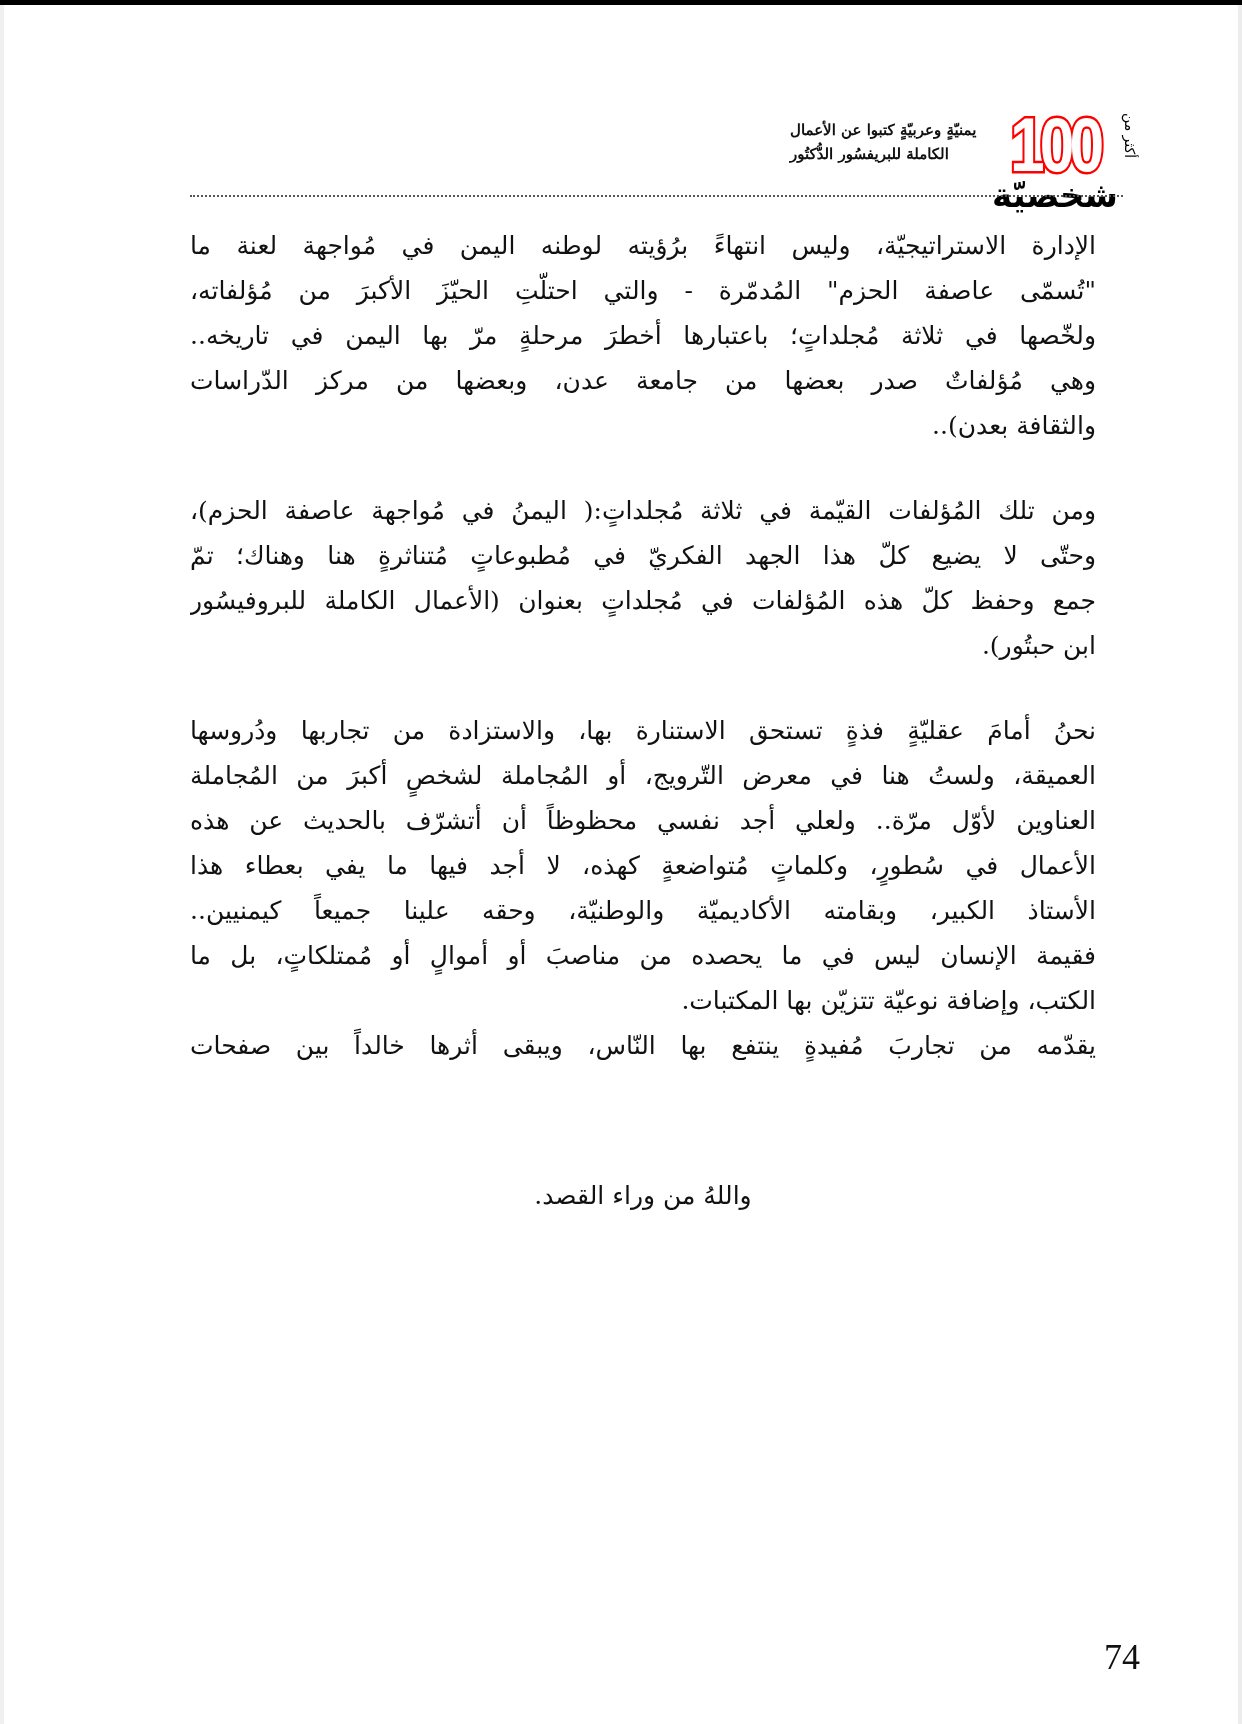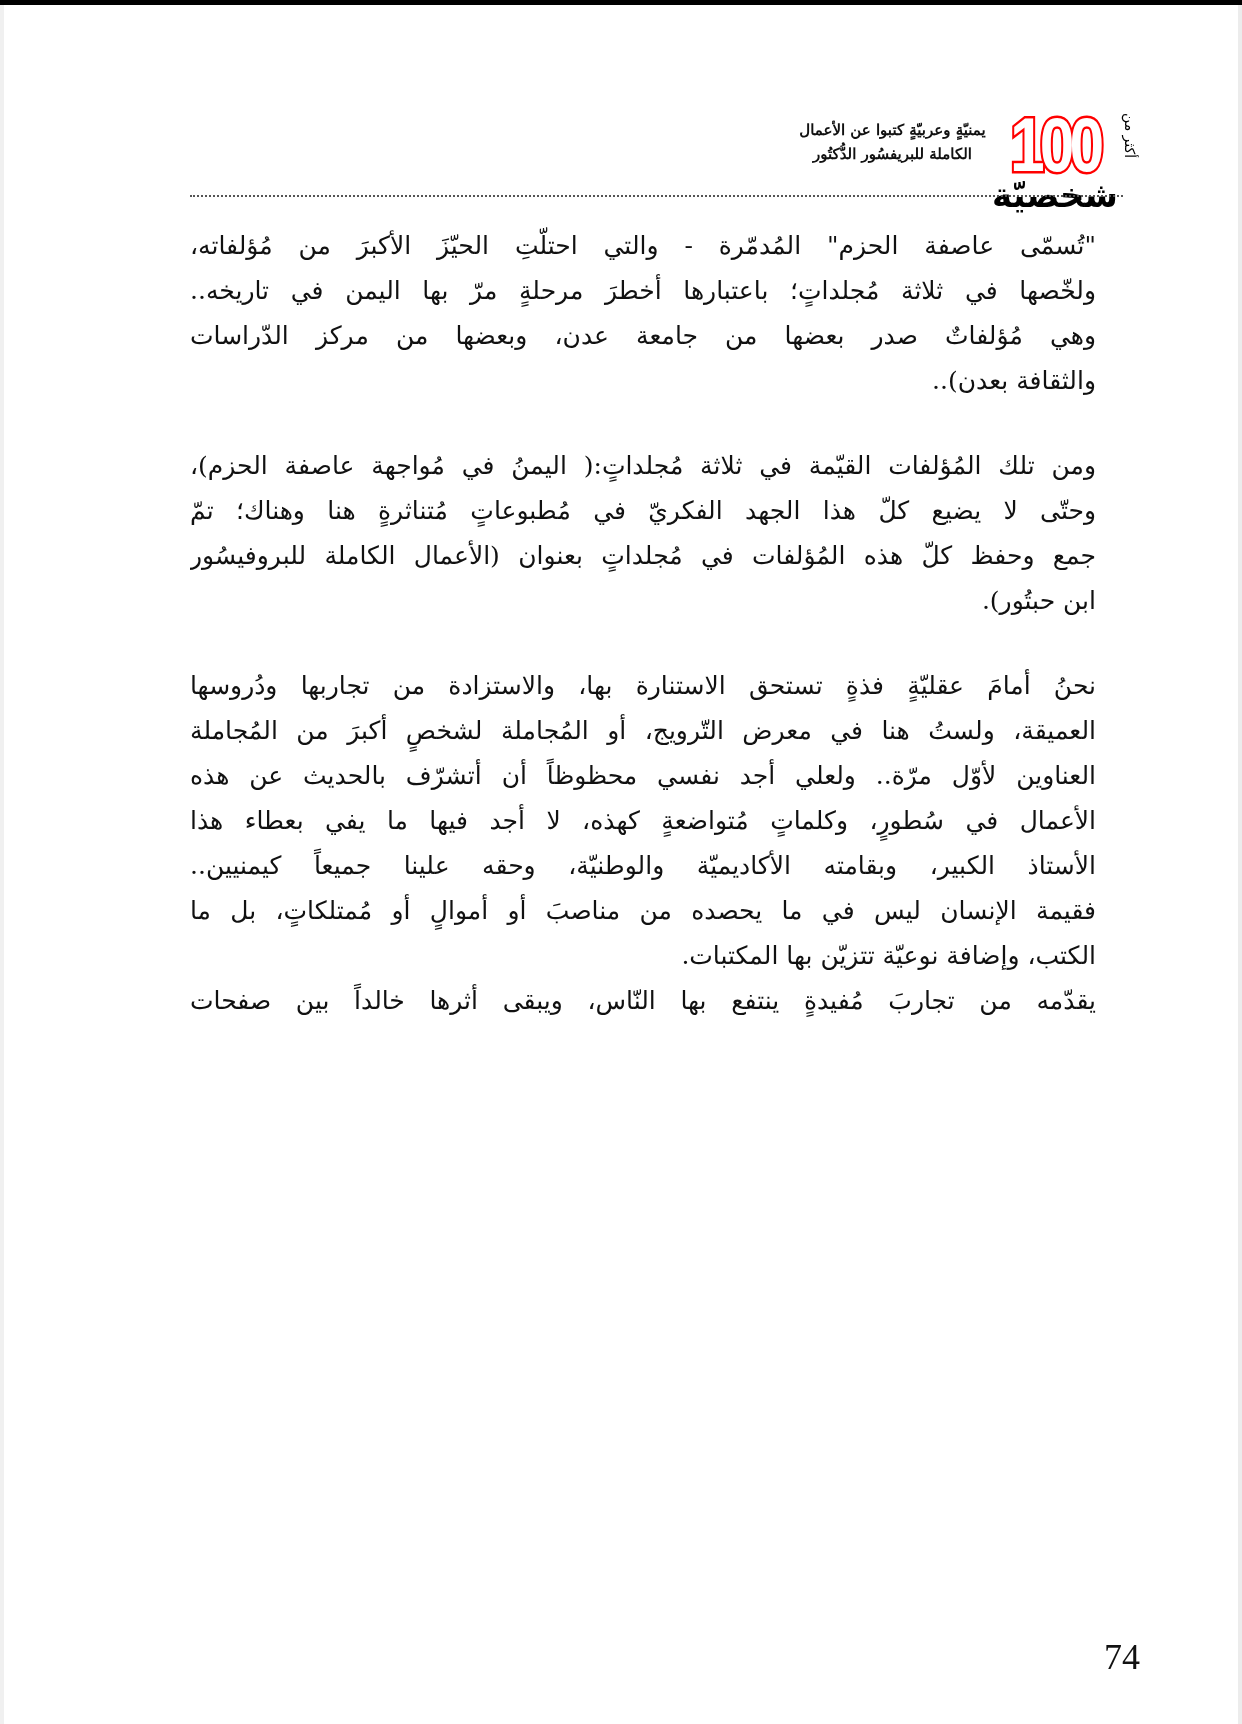--- a/index.html
+++ b/index.html
@@ -77,21 +77,21 @@
       white-space: nowrap;
       color: #000;
       left: 132px;
       top: 6px;
     }
     .header-sub {
       position: absolute;
       left: 786px;
       top: 113px;
       width: 205px;
-      text-align: center;
+      text-align: left;
       font-family: "DejaVu Serif", serif;
       font-weight: 700;
       font-size: 15px;
       line-height: 24px;
       color: #111;
     }
     .header-sub div {
       white-space: nowrap;
     }
     .rule {
@@ -175,20 +175,21 @@
 
   <div class="header-sub">
     <div>يمنيّةٍ وعربيّةٍ كتبوا عن الأعمال</div>
     <div>الكاملة للبريفسُور الدُّكتُور</div>
   </div>
 
   <div class="rule"></div>
 
   <div class="content">
     <div class="para">
+      <span class="line">الإدارة الاستراتيجيّة، وليس انتهاءً برُؤيته لوطنه اليمن في مُواجهة لعنة ما</span>
       <span class="line">"تُسمّى عاصفة الحزم" المُدمّرة - والتي احتلّتِ الحيّزَ الأكبرَ من مُؤلفاته،</span>
       <span class="line">ولخّصها في ثلاثة مُجلداتٍ؛ باعتبارها أخطرَ مرحلةٍ مرّ بها اليمن في تاريخه..</span>
       <span class="line">وهي مُؤلفاتٌ صدر بعضها من جامعة عدن، وبعضها من مركز الدّراسات</span>
       <span class="line last">والثقافة بعدن)..</span>
     </div>
     <div class="para">
       <span class="line">ومن تلك المُؤلفات القيّمة في ثلاثة مُجلداتٍ:( اليمنُ في مُواجهة عاصفة الحزم)،</span>
       <span class="line">وحتّى لا يضيع كلّ هذا الجهد الفكريّ في مُطبوعاتٍ مُتناثرةٍ هنا وهناك؛ تمّ</span>
       <span class="line">جمع وحفظ كلّ هذه المُؤلفات في مُجلداتٍ بعنوان (الأعمال الكاملة للبروفيسُور</span>
       <span class="line last">ابن حبتُور).</span>
@@ -198,17 +199,18 @@
       <span class="line">العميقة، ولستُ هنا في معرض التّرويج، أو المُجاملة لشخصٍ أكبرَ من المُجاملة</span>
       <span class="line">العناوين لأوّل مرّة.. ولعلي أجد نفسي محظوظاً أن أتشرّف بالحديث عن هذه</span>
       <span class="line">الأعمال في سُطورٍ، وكلماتٍ مُتواضعةٍ كهذه، لا أجد فيها ما يفي بعطاء هذا</span>
       <span class="line">الأستاذ الكبير، وبقامته الأكاديميّة والوطنيّة، وحقه علينا جميعاً كيمنيين..</span>
       <span class="line">فقيمة الإنسان ليس في ما يحصده من مناصبَ أو أموالٍ أو مُمتلكاتٍ، بل ما</span>
       <span class="line last">الكتب، وإضافة نوعيّة تتزيّن بها المكتبات.</span>
       <span class="line">يقدّمه من تجاربَ مُفيدةٍ ينتفع بها النّاس، ويبقى أثرها خالداً بين صفحات</span>
     </div>
   </div>
 
+  <div class="closing">واللهُ من وراء القصد.</div>
 
   <div class="page-number">74</div>
 </div>
 
 <div class="right-strip"></div>
 
 </body></html>

